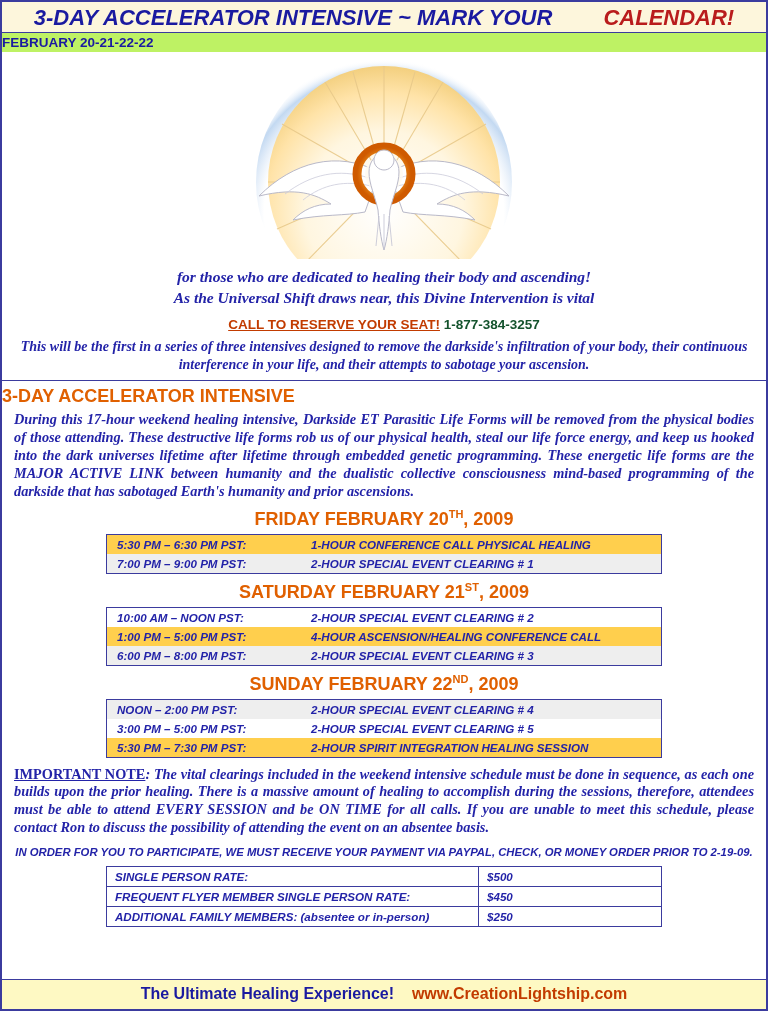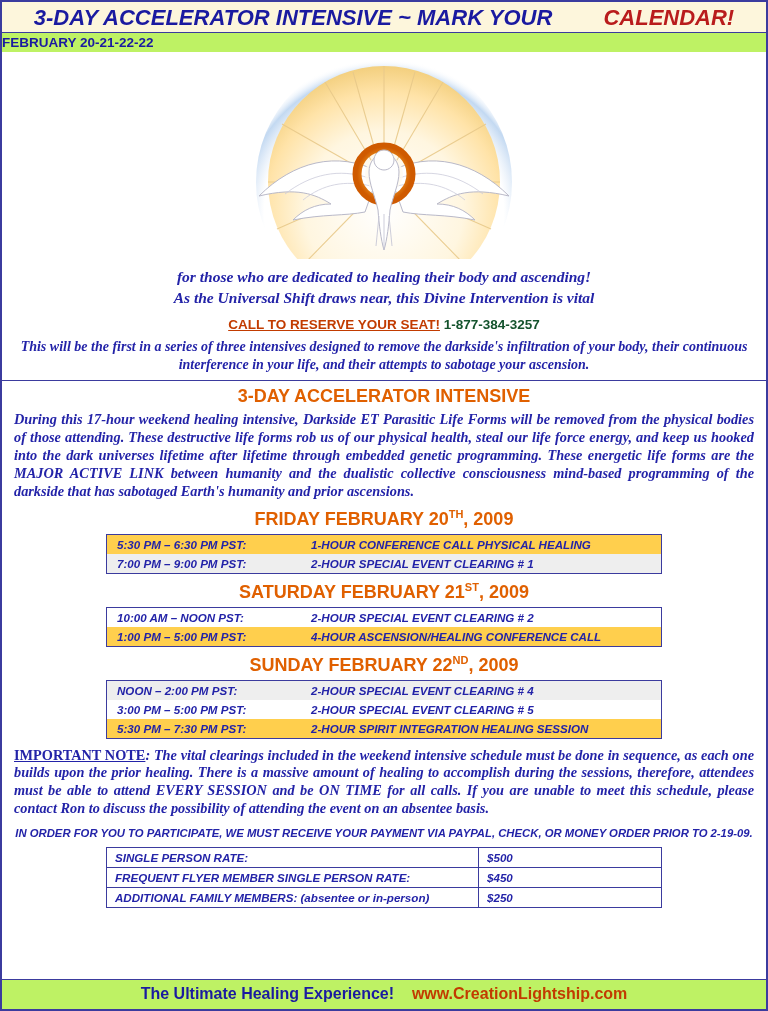--- a/index.html
+++ b/index.html
@@ -101,21 +101,20 @@
     line-height: 1.3;
     text-align: center;
   }
   .divider {
     border-top: 1px solid #3b3b9e;
     margin-top: 6px;
   }
 
   
   .section-title {
-    text-align: center;
     font-family: "Liberation Sans", sans-serif;
     font-weight: bold;
     font-size: 18px;
     color: #e06000;
     padding: 5px 0 4px 0;
   }
   .body-para {
     padding: 0 12px;
     font-family: "Liberation Serif", serif;
     font-style: italic;
@@ -205,21 +204,21 @@
   }
   .rates td.price { width: 170px; }
 
   
   .footer {
     position: absolute;
     left: 0;
     right: 0;
     bottom: 0;
     border-top: 1px solid #3b3b9e;
-    background: #bef264;
+    background: #fef9c3;
     text-align: center;
     padding: 5px 0 6px 0;
     font-family: "Liberation Sans", sans-serif;
     font-weight: bold;
     font-size: 16px;
   }
   .footer .tagline { color: #1a1aa0; }
   .footer .site { color: #c23b00; }
 </style>
 </head>
@@ -332,20 +331,24 @@
   <table class="sched">
     <tbody>
         <tr class="alt-white">
       <td class="time">10:00 AM – NOON PST:</td>
       <td>2-HOUR SPECIAL EVENT CLEARING # 2</td>
     </tr>
     <tr class="alt-gold">
       <td class="time">1:00 PM – 5:00 PM PST:</td>
       <td>4-HOUR ASCENSION/HEALING CONFERENCE CALL</td>
     </tr>
+    <tr class="alt-gray">
+      <td class="time">6:00 PM – 8:00 PM PST:</td>
+      <td>2-HOUR SPECIAL EVENT CLEARING # 3</td>
+    </tr>
   </tbody>
     </table>
 
   <div class="day-title"><span>SUNDAY FEBRUARY 22</span><sup>ND</sup><span>, 2009</span></div>
   <table class="sched">
     <tbody>
         <tr class="alt-gray">
       <td class="time">NOON    – 2:00 PM PST:</td>
       <td>2-HOUR SPECIAL EVENT CLEARING # 4</td>
     </tr>

